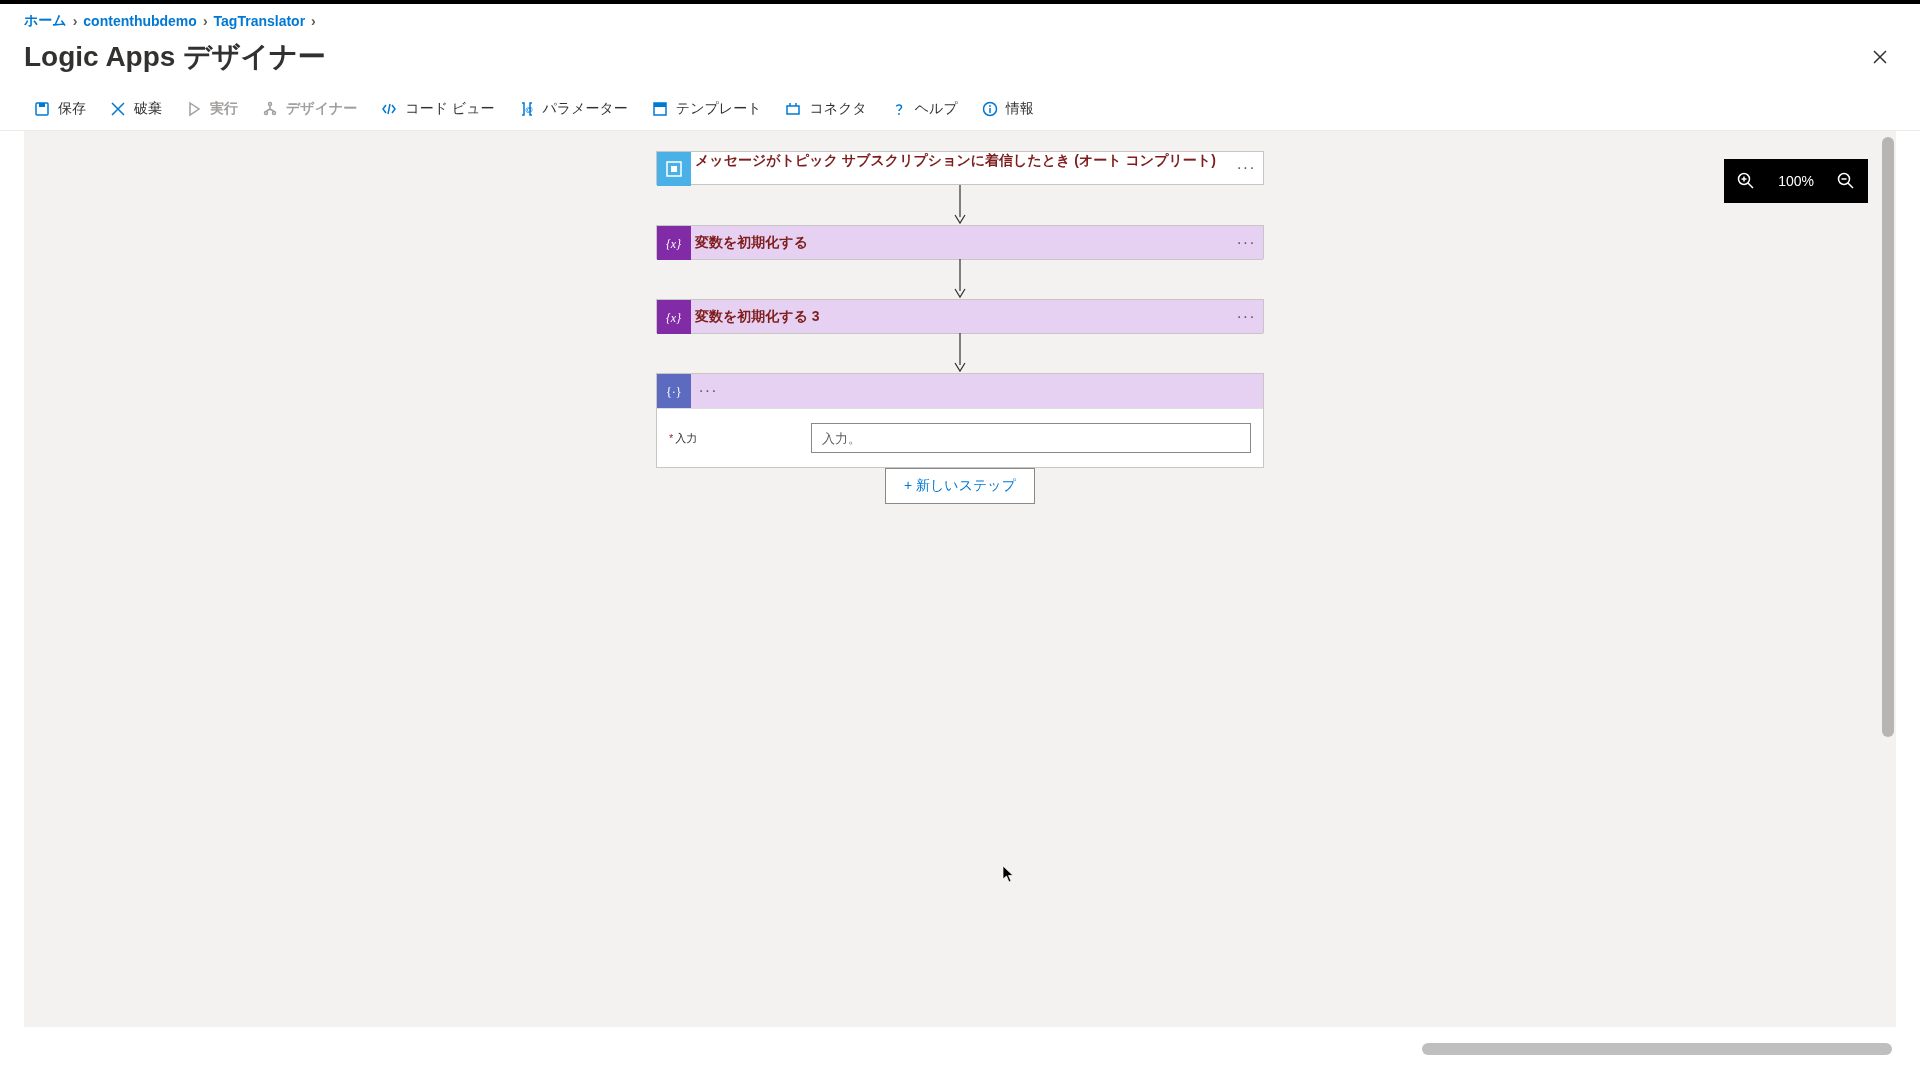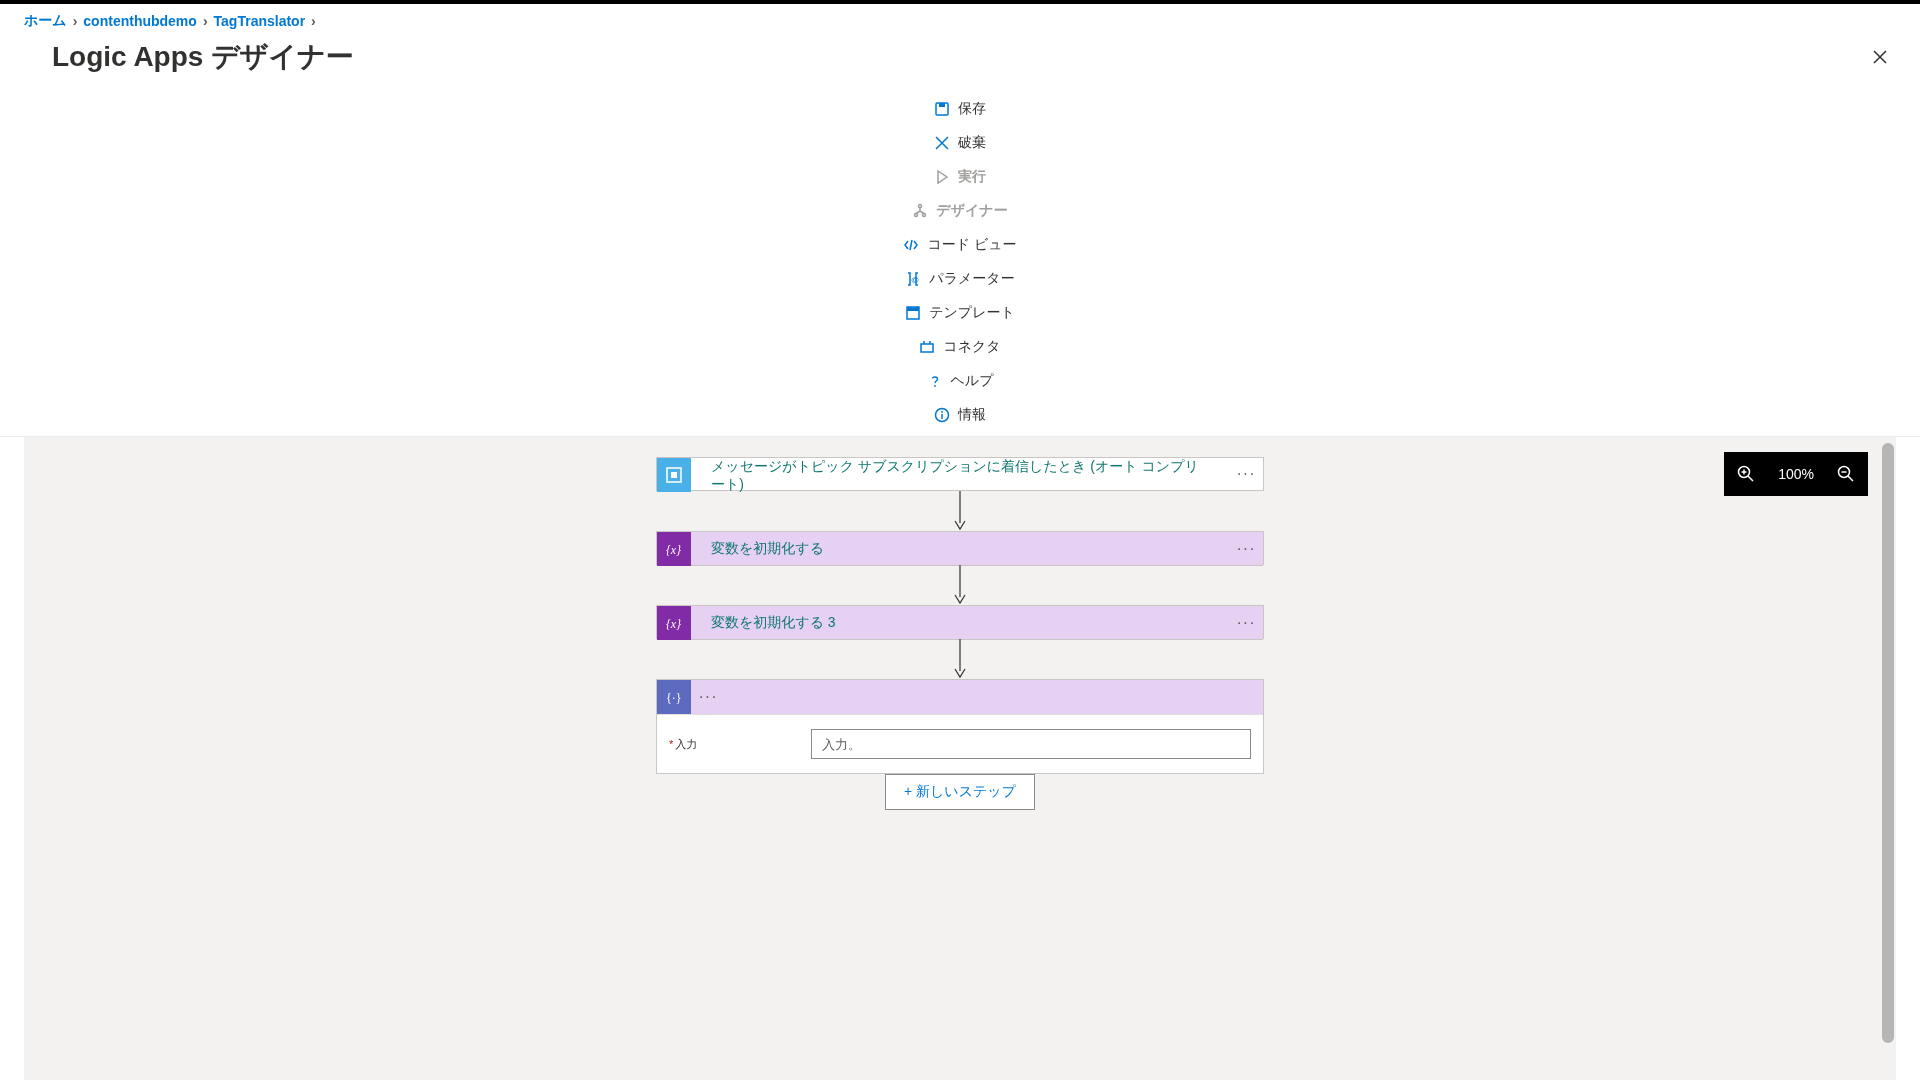--- a/index.html
+++ b/index.html
@@ -3,53 +3,53 @@
 <meta charset="utf-8">
 <style>
   * { box-sizing: border-box; margin: 0; padding: 0; }
   html, body { width: 1920px; height: 1080px; font-family: "Segoe UI", "Yu Gothic UI", Meiryo, sans-serif; background: #fff; overflow: hidden; }
   body { border-top: 4px solid #000; }
 
   .breadcrumb { display: flex; align-items: center; gap: 6px; padding: 8px 24px 4px; font-size: 14px; font-weight: bold; }
   .breadcrumb a { color: #0078d4; text-decoration: none; cursor: pointer; }
   .breadcrumb .sep { color: #605e5c; }
 
-  .title-row { display: flex; align-items: center; justify-content: space-between; padding: 4px 24px 12px; margin-left: 28px; }
+  .title-row { display: flex; align-items: center; justify-content: space-between; padding: 4px 24px 12px; }
   .page-title { font-size: 28px; font-weight: 600; color: #323130; }
   .close-btn { width: 32px; height: 32px; display: flex; align-items: center; justify-content: center; cursor: pointer; color: #323130; }
   .close-btn svg { width: 16px; height: 16px; }
 
-  .toolbar { display: flex; align-items: center; gap: 4px; padding: 6px 24px; border-bottom: 1px solid #edebe9; flex-direction: column; }
+  .toolbar { display: flex; align-items: center; gap: 4px; padding: 6px 24px; border-bottom: 1px solid #edebe9; }
   .tool-item { display: inline-flex; align-items: center; gap: 8px; padding: 6px 10px; font-size: 14px; color: #323130; cursor: pointer; border-radius: 2px; }
   .tool-item.disabled { color: #a19f9d; cursor: default; font-weight: bold; }
   .tool-item svg { width: 16px; height: 16px; }
   .tool-item.blue-icon svg { color: #0078d4; }
   .tool-item.disabled svg { color: #a19f9d; }
 
   .canvas-wrap { position: relative; margin: 0 24px; height: calc(100% - 180px); }
   .canvas { position: relative; width: 100%; height: 100%; background: #f3f2f1; overflow: auto; }
   .canvas-scrollbar-v { position: absolute; right: 2px; top: 6px; width: 12px; height: 600px; background: rgba(0,0,0,0.25); border-radius: 6px; }
   .canvas-scrollbar-h { position: absolute; bottom: -28px; right: 4px; width: 470px; height: 12px; background: rgba(0,0,0,0.25); border-radius: 6px; }
 
-  .zoom-bar { position: absolute; top: 15px; right: 28px; background: #000; color: #fff; display: flex; align-items: center; height: 44px; }
+  .zoom-bar { position: absolute; top: 28px; right: 28px; background: #000; color: #fff; display: flex; align-items: center; height: 44px; }
   .zoom-btn { width: 44px; height: 44px; display: flex; align-items: center; justify-content: center; cursor: pointer; }
   .zoom-btn svg { width: 18px; height: 18px; stroke: #fff; }
   .zoom-level { font-size: 14px; padding: 0 10px; }
 
   .flow { position: relative; width: 608px; margin: 20px auto 0; display: flex; flex-direction: column; align-items: center; }
 
   .card { width: 608px; background: #fff; border: 1px solid #c8c6c4; display: flex; align-items: stretch; }
   .card.trigger .card-icon-box { background: #4ab1e8; }
   .card.var .card-head { background: #e6d1f2; border-bottom: 1px solid #c8c6c4; }
   .card.var .card-icon-box { background: #822BA6; }
 
   .card-head { display: flex; align-items: center; width: 100%; min-height: 34px; }
   .card-icon-box { width: 34px; height: 34px; display: flex; align-items: center; justify-content: center; flex-shrink: 0; position: relative; }
   .card-icon-box svg { width: 20px; height: 20px; }
-  .card-title { flex: 1; padding: 0 20px; font-size: 14px; color: #0f766e; }
+  .card-title { flex: 1; padding: 0 4px; font-size: 14px; color: #7f1d1d; font-weight: bold; }
   .card-menu { width: 34px; display: flex; align-items: center; justify-content: center; cursor: pointer; color: #605e5c; font-size: 16px; letter-spacing: 1px; }
 
   .card.trigger { height: 34px; }
   .card.var { height: 34px; }
 
   .compose-wrap { width: 608px; background: #fff; border: 1px solid #c8c6c4; }
   .compose-wrap .card-head { border-bottom: 1px solid #e1dfdd; background: #e6d1f2; }
   .compose-body { display: flex; align-items: center; padding: 14px 12px 14px 12px; gap: 12px; }
   .field-label { width: 130px; font-size: 11px; color: #323130; }
   .field-label .req { color: #a4262c; margin-right: 2px; }

